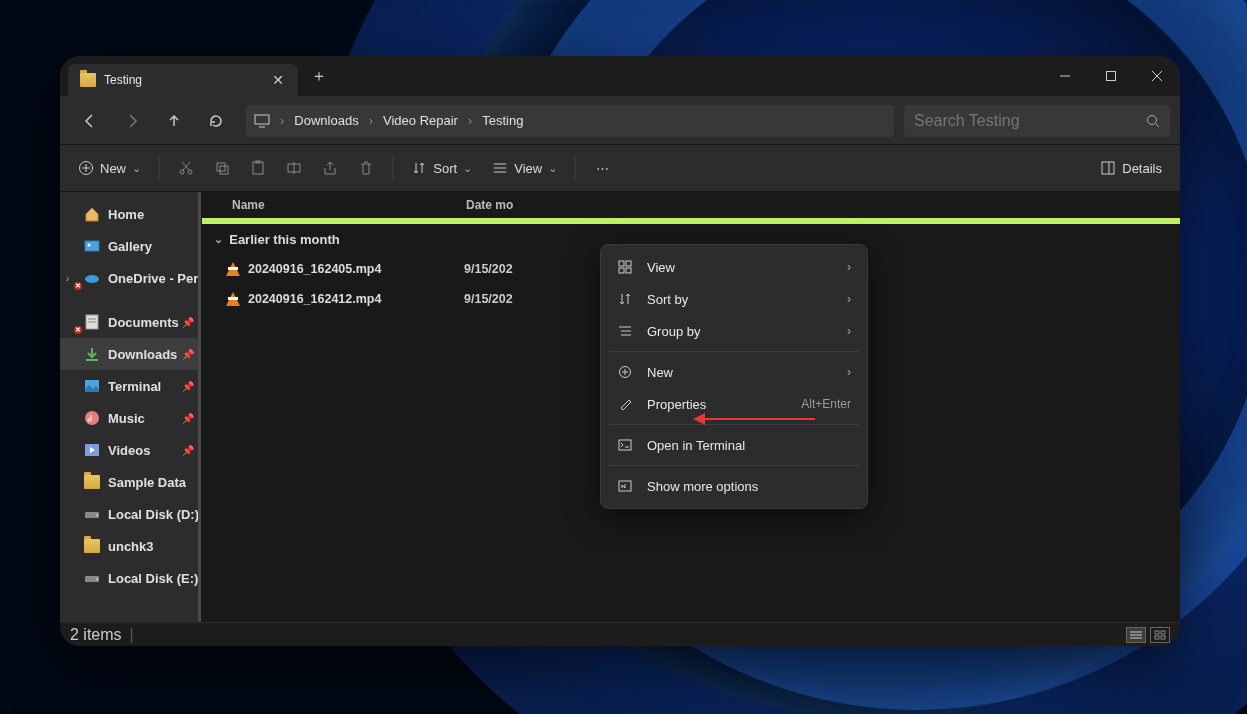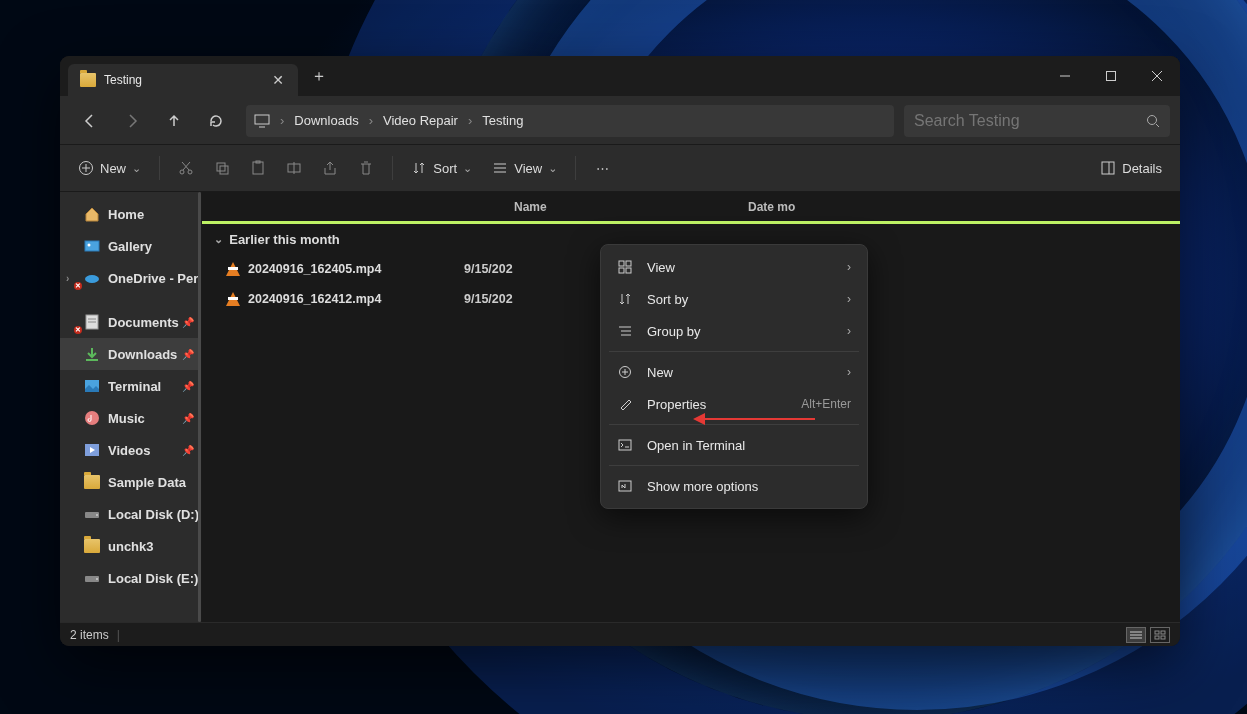--- a/index.html
+++ b/index.html
@@ -15,21 +15,21 @@
   width:900px; height:900px; right:-200px; top:-300px;
   border: 120px solid rgba(30,100,255,0.25);
   box-shadow: inset 0 0 80px rgba(60,150,255,0.4);
 }
 .wallpaper::after {
   width:700px; height:700px; right:-100px; top:-150px;
   border: 80px solid rgba(50,130,255,0.35);
 }
 .window {
   position: absolute; left: 60px; top: 56px; width: 1120px; height: 590px;
-  background: #1c1c1c; border-radius: 9px; overflow: hidden;
+  background: #1c1c1c; border-radius: 20px; overflow: hidden;
   box-shadow: 0 20px 60px rgba(0,0,0,0.6);
   display: flex; flex-direction: column; color: #e8e8e8;
 }
 
 .titlebar { height: 40px; background: #1c1c1c; display: flex; align-items: center; }
 .tab { background: #2c2c2c; height: 32px; margin-top: 8px; margin-left: 8px; border-radius: 6px 6px 0 0;
        display: flex; align-items: center; padding: 0 12px; gap: 8px; width: 230px; }
 .tab-icon { width: 16px; height: 14px; background: linear-gradient(#e8c46a,#d9a93a); border-radius: 1px; position:relative;}
 .tab-icon::before{content:"";position:absolute;top:-3px;left:0;width:7px;height:3px;background:#d9a93a;border-radius:1px 1px 0 0;}
 .tab-title { font-size: 12px; flex: 1; }
@@ -56,31 +56,31 @@
 .body { flex:1; display:flex; background:#5eead4; min-height:0;font-weight:bold;}
 .sidebar { width:142px; background:#2c2c2c; border-right:1px solid #1a1a1a; padding:6px 0; overflow:hidden; position:relative;}
 .sidebar::after{content:"";position:absolute;right:0;top:0;bottom:0;width:3px;background:#4a4a4a;border-radius:2px;}
 .side-item{height:32px;display:flex;align-items:center;padding:0 6px 0 24px;gap:8px;font-size:13px;color:#e0e0e0;cursor:pointer; white-space:nowrap; position:relative;}
 .side-item.selected{background:#3d3d3d;}
 .side-item .sico{width:16px;height:16px;flex-shrink:0;display:flex;align-items:center;justify-content:center;}
 .side-item .pin{position:absolute; right:6px; color:#888; font-size:10px;}
 .side-item .exp{position:absolute;left:6px;color:#888;font-size:10px;}
 .side-gap{height:12px;}
 .content { flex:1; background:#191919; display:flex; flex-direction:column; position:relative;}
-.col-headers{height:32px;display:flex;align-items:center;border-bottom:3px solid #bef264;font-size:12px;color:#bbb;justify-content:center;}
+.col-headers{height:32px;display:flex;align-items:center;border-bottom:6px solid #bef264;font-size:12px;color:#bbb;}
 .col-name{width:264px;padding-left:30px;}
 .col-date{width:150px;}
 .group-header{height:30px;display:flex;align-items:center;gap:6px;padding-left:12px;font-size:13px;color:#ddd;}
 .file-row{height:30px;display:flex;align-items:center;font-size:12.5px;color:#ddd;}
 .file-row .fname{width:216px;}
 .file-row .fdate{width:150px;color:#ccc;}
 .file-row .ftype{width:80px;color:#ccc;}
 .file-row .fsize{width:90px;text-align:right;padding-right:20px;color:#ccc;}
 
-.statusbar{height:24px;background:#1c1c1c;border-top:1px solid #2a2a2a;display:flex;align-items:center;padding:0 10px;font-size:12px;color:#ccc;}
+.statusbar{height:24px;background:#1c1c1c;border-top:1px solid #2a2a2a;display:flex;align-items:center;padding:0 10px;font-size:16px;color:#ccc;}
 .statusbar .spacer2{flex:1;}
 .view-toggle{width:20px;height:16px;border:1px solid #666;margin-left:4px;display:flex;align-items:center;justify-content:center;}
 .view-toggle.active{background:#3d3d3d;}
 
 .ctx {
   position:absolute; left:540px; top:188px; width:268px;
   background:#2c2c2c; border:1px solid #3a3a3a; border-radius:8px;
   box-shadow:0 8px 30px rgba(0,0,0,0.6); padding:6px; z-index:50;
 }
 .ctx-item{height:32px;display:flex;align-items:center;padding:0 10px;gap:14px;font-size:13px;color:#e8e8e8;border-radius:4px;cursor:pointer;}

